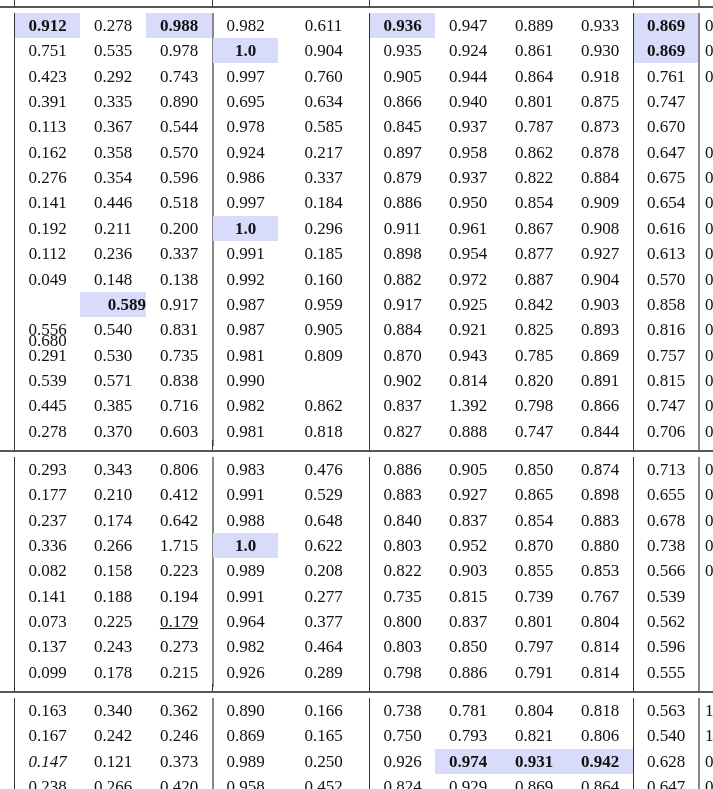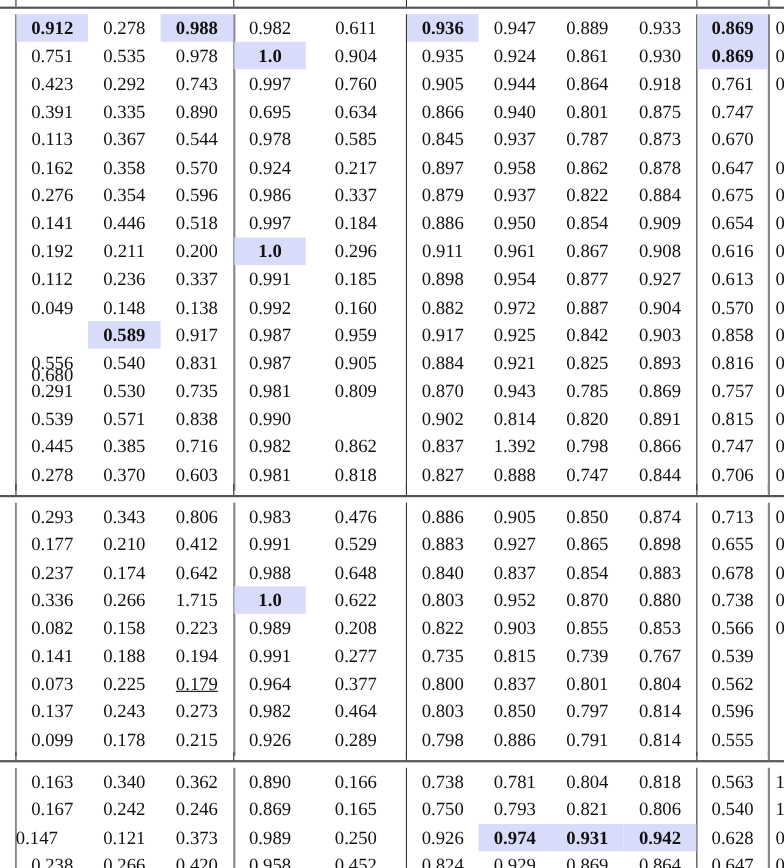--- a/index.html
+++ b/index.html
@@ -179,21 +179,21 @@
       <div class="cell" style="left: 278px; width: 91px;">0.160</div>
       <div class="cell" style="left: 370px; width: 65px;">0.882</div>
       <div class="cell" style="left: 435px; width: 66px;">0.972</div>
       <div class="cell" style="left: 501px; width: 66px;">0.887</div>
       <div class="cell" style="left: 567px; width: 66px;">0.904</div>
       <div class="cell" style="left: 634px; width: 64px;">0.570</div>
       <div class="clip">0</div>
     </div>
     <div class="row" style="top: 291.85px;">
       <div class="cell" style="left: 15px; width: 65px; margin-top: 36px;">0.680</div>
-      <div class="cell hl bold" style="left: 80px; width: 66px;">0.589</div>
+      <div class="cell hl bold" style="left: 80px; width: 66px; text-align: right;">0.589</div>
       <div class="cell" style="left: 146px; width: 66px;">0.917</div>
       <div class="cell" style="left: 213px; width: 65px;">0.987</div>
       <div class="cell" style="left: 278px; width: 91px;">0.959</div>
       <div class="cell" style="left: 370px; width: 65px;">0.917</div>
       <div class="cell" style="left: 435px; width: 66px;">0.925</div>
       <div class="cell" style="left: 501px; width: 66px;">0.842</div>
       <div class="cell" style="left: 567px; width: 66px;">0.903</div>
       <div class="cell" style="left: 634px; width: 64px;">0.858</div>
       <div class="clip">0</div>
     </div>
@@ -409,21 +409,21 @@
       <div class="cell" style="left: 213px; width: 65px;">0.869</div>
       <div class="cell" style="left: 278px; width: 91px;">0.165</div>
       <div class="cell" style="left: 370px; width: 65px;">0.750</div>
       <div class="cell" style="left: 435px; width: 66px;">0.793</div>
       <div class="cell" style="left: 501px; width: 66px;">0.821</div>
       <div class="cell" style="left: 567px; width: 66px;">0.806</div>
       <div class="cell" style="left: 634px; width: 64px;">0.540</div>
       <div class="clip">1</div>
     </div>
     <div class="row" style="top: 748.7px;">
-      <div class="cell" style="left: 1px; width: 65px;">0.147</div>
+      <div class="cell" style="left: 15px; width: 65px; font-style: italic;">0.147</div>
       <div class="cell" style="left: 80px; width: 66px;">0.121</div>
       <div class="cell" style="left: 146px; width: 66px;">0.373</div>
       <div class="cell" style="left: 213px; width: 65px;">0.989</div>
       <div class="cell" style="left: 278px; width: 91px;">0.250</div>
       <div class="cell" style="left: 370px; width: 65px;">0.926</div>
       <div class="cell hl bold" style="left: 435px; width: 66px;">0.974</div>
       <div class="cell hl bold" style="left: 501px; width: 66px;">0.931</div>
       <div class="cell hl bold" style="left: 567px; width: 66px;">0.942</div>
       <div class="cell" style="left: 634px; width: 64px;">0.628</div>
       <div class="clip">0</div>

